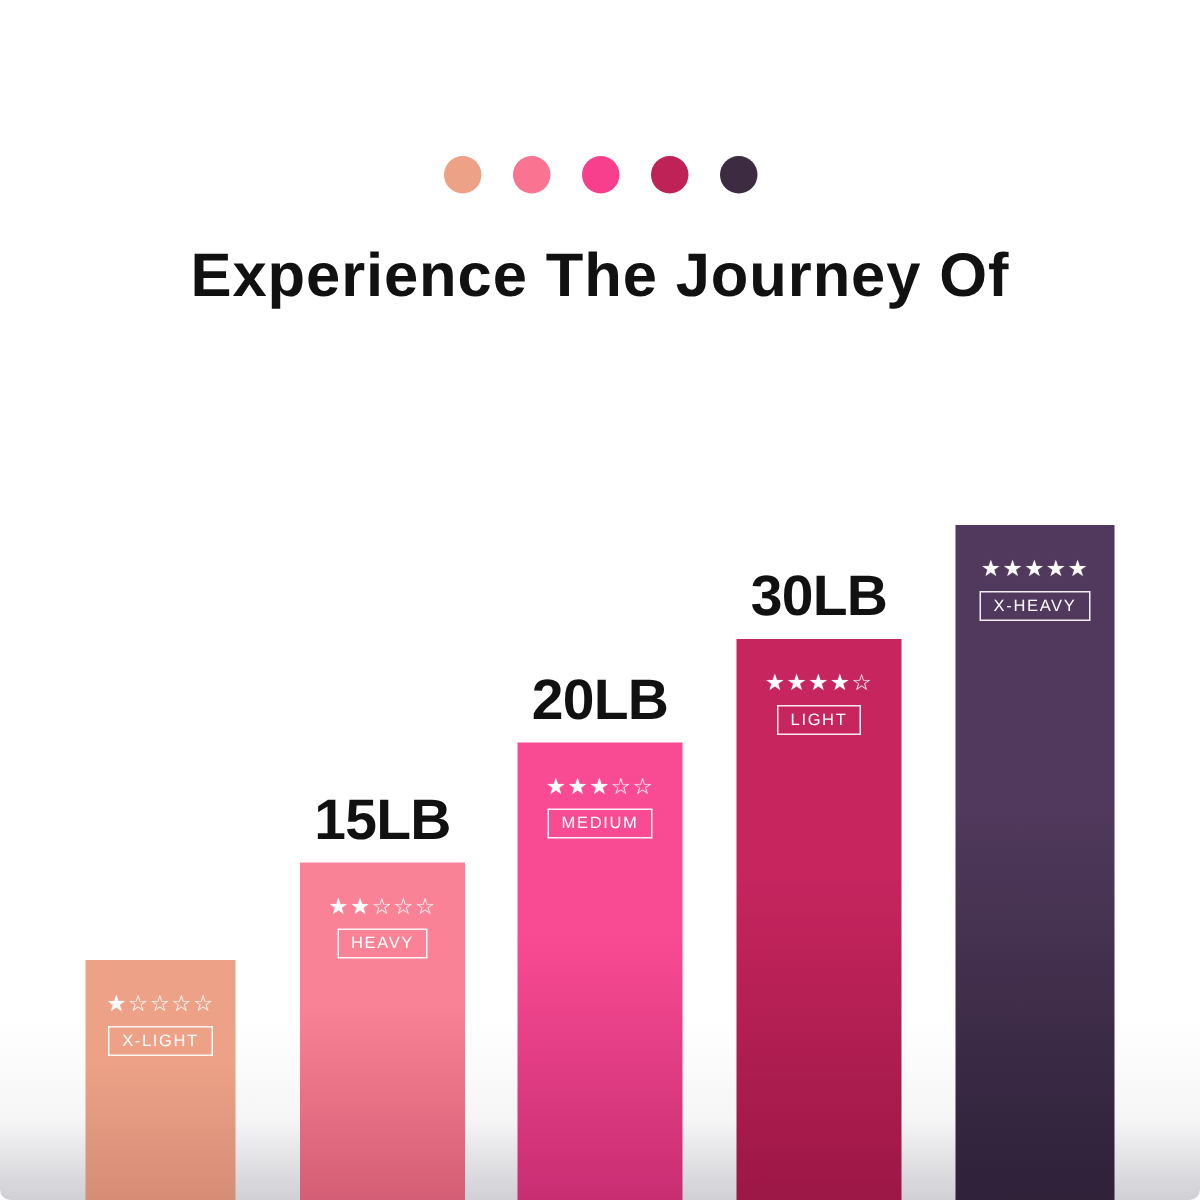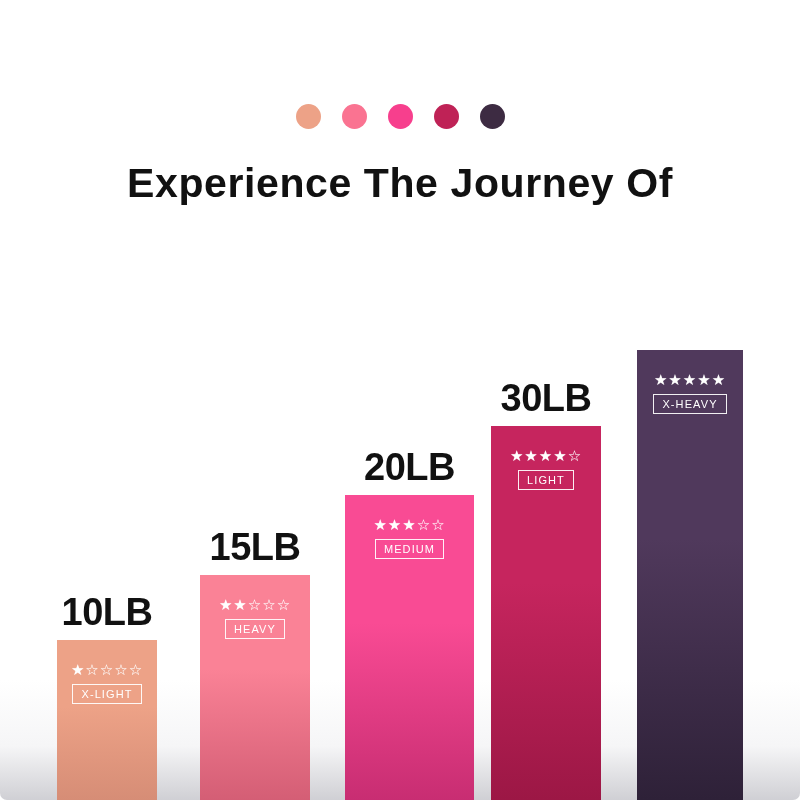--- a/index.html
+++ b/index.html
@@ -153,38 +153,37 @@
       <div class="swatch-dot" style="background: rgb(191, 34, 86);"></div>
       <div class="swatch-dot" style="background: rgb(61, 43, 66);"></div>
     </div>
 
   <div id="headline">
     <span class="headline-line">Experience The Journey Of</span>
   </div>
 
   <div id="chart">
       <div class="bar-group" style="left: 57px; width: 100px; height: 160px;">
-        <div class="bar-caption">10LB</div>
         <div class="bar" style="background: linear-gradient(rgb(237, 162, 135) 0%, rgb(237, 162, 135) 42%, rgb(214, 141, 118) 100%);">
           <div class="bar-inner">
             <div class="stars">★☆☆☆☆</div>
             <div class="level-badge">X-LIGHT</div>
           </div>
         </div>
       </div>
       <div class="bar-group" style="left: 200px; width: 110px; height: 225px; text-align: right;">
         <div class="bar-caption">15LB</div>
         <div class="bar" style="background: linear-gradient(rgb(250, 130, 150) 0%, rgb(250, 130, 150) 42%, rgb(212, 94, 117) 100%);">
           <div class="bar-inner">
             <div class="stars">★★☆☆☆</div>
             <div class="level-badge">HEAVY</div>
           </div>
         </div>
       </div>
-      <div class="bar-group" style="left: 345px; width: 129px; height: 305px;">
+      <div class="bar-group" style="left: 345px; width: 110px; height: 305px;">
         <div class="bar-caption">20LB</div>
         <div class="bar" style="background: linear-gradient(rgb(249, 75, 148) 0%, rgb(249, 75, 148) 42%, rgb(200, 45, 114) 100%);">
           <div class="bar-inner">
             <div class="stars">★★★☆☆</div>
             <div class="level-badge">MEDIUM</div>
           </div>
         </div>
       </div>
       <div class="bar-group" style="left: 491px; width: 110px; height: 374px;">
         <div class="bar-caption">30LB</div>

